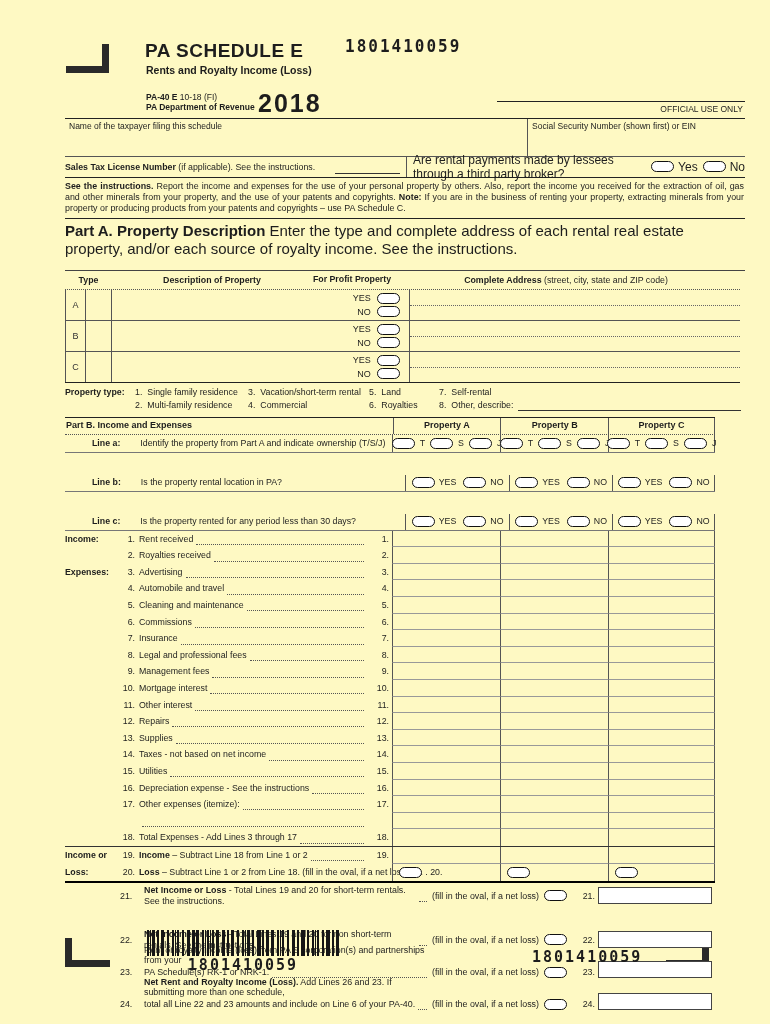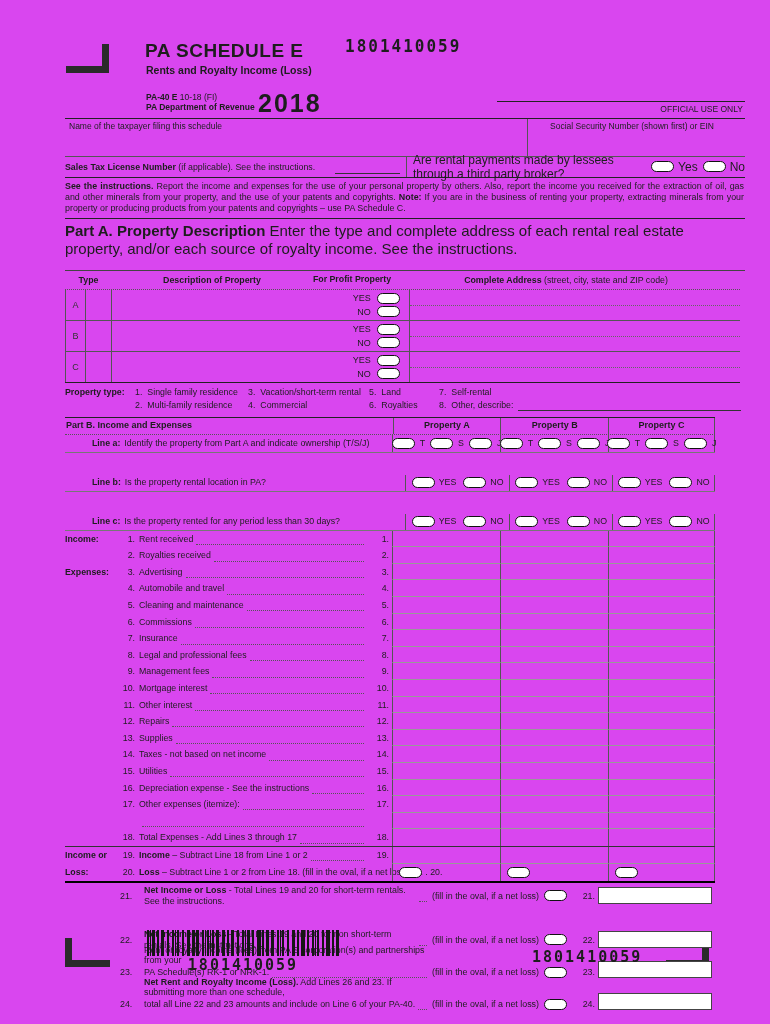--- a/index.html
+++ b/index.html
@@ -1,37 +1,37 @@
 <!DOCTYPE html>
 <html><head>
 <meta charset="utf-8">
 <style>
   html,body{margin:0;padding:0;background:#e8e8e8;}
-  .page{position:relative;width:770px;height:1024px;background:#d946ef;margin:0 auto;
+  .page{position:relative;width:770px;height:1024px;background:#fef9c3;margin:0 auto;
         font-family:"Liberation Sans","DejaVu Sans",sans-serif;color:#1d1d1d;
         font-size:9px;line-height:1.2;overflow:hidden;}
   
   .corner{position:absolute;}
   .corner.tl{left:66px;top:44px;width:36px;height:22px;border-right:7px solid #2a2a2a;border-bottom:7px solid #2a2a2a;}
   .corner.bl{left:65px;top:938px;width:38px;height:22px;border-left:7px solid #2a2a2a;border-bottom:7px solid #2a2a2a;}
   .corner.br{left:666px;top:938px;width:36px;height:22px;border-right:7px solid #2a2a2a;border-bottom:7px solid #2a2a2a;}
   
   .hdr-title{position:absolute;left:145px;top:40px;font-size:19px;font-weight:bold;letter-spacing:.5px;}
   .ocr{font-family:"DejaVu Sans Mono",monospace;font-weight:bold;}
   .hdr-ocr{position:absolute;left:345px;top:37px;font-size:16px;letter-spacing:2px;transform:scaleY(1.05);}
   .hdr-sub{position:absolute;left:146px;top:64px;font-size:10.5px;font-weight:bold;}
   .hdr-form{position:absolute;left:146px;top:93px;font-size:8.5px;line-height:1.15;}
   .hdr-year{position:absolute;left:258px;top:88px;font-size:25px;font-weight:bold;letter-spacing:2px;}
   .hdr-official{position:absolute;right:27px;top:104px;font-size:8.5px;}
   .hdr-rule{position:absolute;right:25px;top:101px;width:248px;border-top:1.2px solid #222;}
   b{font-weight:bold;}
   
   .form{position:absolute;left:65px;top:118px;width:680px;}
   
-  .id-row{display:flex;border-top:1.5px solid #222;height:37px;gap:18px;}
+  .id-row{display:flex;border-top:1.5px solid #222;height:37px;}
   .id-cell{padding:2px 4px;font-size:8.5px;}
   .id-cell.name{width:454px;border-right:1px solid #555;}
   .id-cell.ssn{flex:1;}
   
   .sales-row{display:flex;border-top:1px solid #555;height:20px;align-items:center;}
   .sales-left{width:341px;border-right:1px solid #555;display:flex;align-items:center;height:100%;font-size:8.8px;gap:16px;}
   .sales-line{flex:1;border-bottom:1px solid #333;height:12px;margin:0 6px 0 4px;}
   .sales-right{flex:1;display:flex;align-items:center;padding-left:6px;font-size:12px;gap:5px;}
   .oval{width:21px;height:9px;border:1.5px solid #111;border-radius:6px;display:inline-block;background:#fff;flex:none;}
   .pair{display:flex;align-items:center;gap:4px;}
@@ -64,21 +64,21 @@
   .pb{width:650px;border-top:1.5px solid #222;}
   .pb-grid{display:flex;}
   .pb-label{width:327px;display:flex;align-items:center;}
   .pb-cell{width:108px;border-left:1px solid #555;display:flex;align-items:center;box-sizing:border-box;}
   .pb-cell.last{width:107px;border-right:1px solid #555;}
   .pb-head{height:16px;border-bottom:1px dotted #555;font-weight:bold;font-size:9px;}
   .pb-head .pb-label{padding-left:1px;}
   .pb-head .pb-cell{justify-content:center;}
   .pb-linea,.pb-lineb,.pb-linec{height:17px;border-bottom:1px solid #777;font-size:8.8px;}
   .pb-lineb,.pb-linec{height:16px;margin-top:22px;}
-  .pb-linea .pb-label,.pb-lineb .pb-label,.pb-linec .pb-label{padding-left:27px;gap:4px;}
+  .pb-linea .pb-label,.pb-lineb .pb-label,.pb-linec .pb-label{padding-left:27px;gap:20px;}
   .tsj,.yn{justify-content:center;gap:5px;font-size:8.8px;}
   .yn{gap:7px;}
   .pbrows{border-bottom:1px solid #333;}
   .pbrow{height:16.6px;font-size:8.8px;}
   .pbrow .pb-cell{border-bottom:1px solid #999;}
   .pbrow:last-child .pb-cell{border-bottom:none;}
   .sec{width:46px;font-weight:bold;flex:none;}
   .num{width:24px;text-align:right;margin-right:4px;flex:none;}
   .lbl{white-space:nowrap;}
   .leader{flex:1;border-bottom:1.4px dotted #555;height:11px;margin:0 3px;min-width:8px;}

